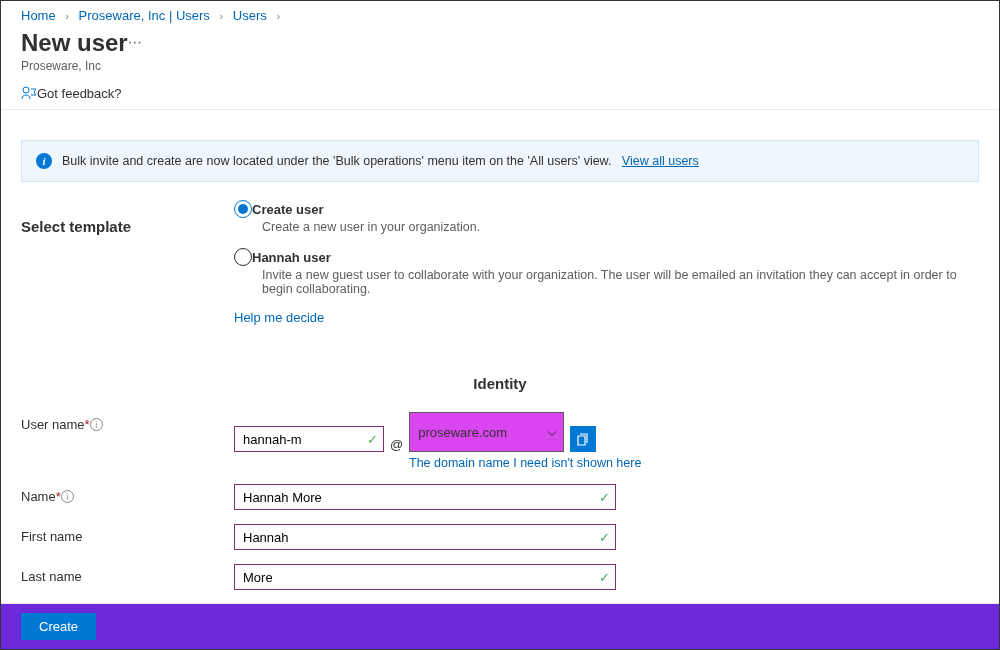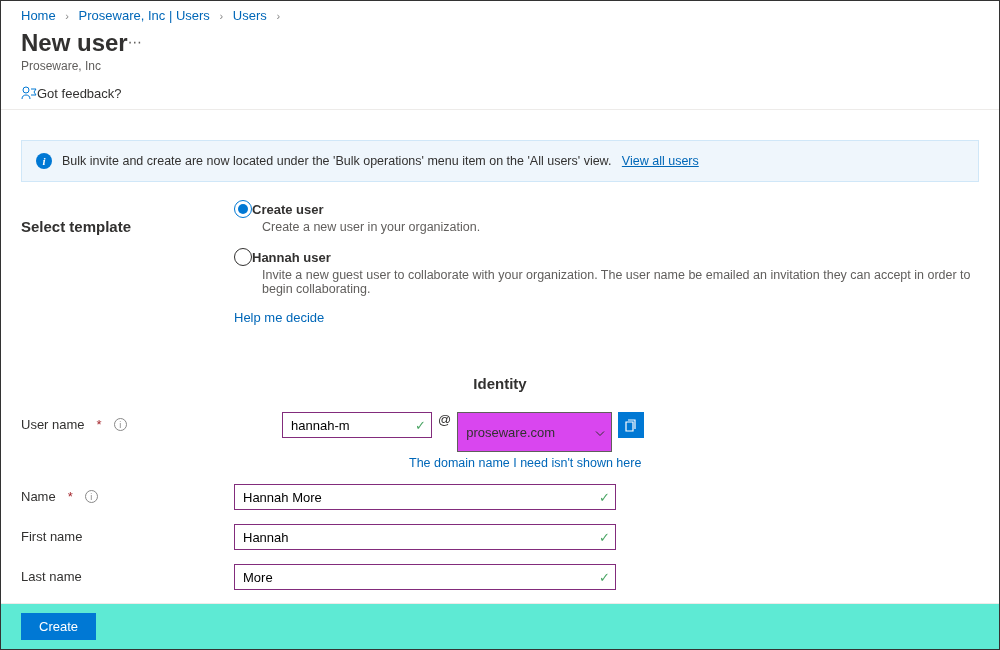--- a/index.html
+++ b/index.html
@@ -101,21 +101,21 @@
     align-items: flex-start;
     margin-bottom: 14px;
   }
   .form-label {
     width: 213px;
     font-size: 13px;
     color: #323130;
     padding-top: 5px;
     display: flex;
     align-items: center;
-    gap: 12px;
+    gap: 0;
   }
   .req { color: #a4262c; }
   .info-circle {
     width: 13px; height: 13px;
     border: 1px solid #888;
     border-radius: 50%;
     display: inline-flex;
     align-items: center;
     justify-content: center;
     font-size: 9px;
@@ -134,21 +134,21 @@
   .input-wrap { position: relative; display: inline-block; }
   .check {
     position: absolute;
     right: 6px;
     top: 50%;
     transform: translateY(-50%);
     color: #4aa564;
     font-size: 13px;
     pointer-events: none;
   }
-  .username-row { display: flex; align-items: flex-start; gap: 6px; margin-left: 48px; }
+  .username-row { display: flex; align-items: flex-end; gap: 6px; }
   .at { font-size: 13px; }
   .domain-select {
     border: 1px solid #605e5c;
     height: 40px;
     padding: 0 24px 0 8px;
     font-size: 13px;
     background: #d946ef;
     position: relative;
     min-width: 155px;
     display: inline-flex;
@@ -176,21 +176,21 @@
     margin-top: 4px;
     margin-left: 175px;
     cursor: pointer;
   }
   .input-wide { width: 382px; }
   .footer {
     position: absolute;
     bottom: 0; left: 0; right: 0;
     border-top: 1px solid #edebe9;
     padding: 9px 20px;
-    background: #5eead4;
+    background: #6d28d9;
   }
   .create-btn {
     background: #0078d4;
     color: #fff;
     border: none;
     padding: 6px 18px;
     font-size: 13px;
     cursor: pointer;
   }
 </style>
@@ -242,21 +242,21 @@
         <span class="radio selected"></span>
         <span class="radio-label">Create user</span>
       </div>
       <div class="radio-desc">Create a new user in your organization.</div>
     </div>
     <div class="radio-item">
       <div class="radio-row">
         <span class="radio"></span>
         <span class="radio-label">Hannah user</span>
       </div>
-      <div class="radio-desc">Invite a new guest user to collaborate with your organization. The user name be emailed an invitation they can accept in order to begin collaborating.</div>
+      <div class="radio-desc">Invite a new guest user to collaborate with your organization. The user will be emailed an invitation they can accept in order to begin collaborating.</div>
     </div>
     <a class="help-link">Help me decide</a>
   </div>
 </div>
 
 <div class="identity-section">
   <div class="identity-title">Identity</div>
 
   <div class="form-row">
     <div class="form-label">

